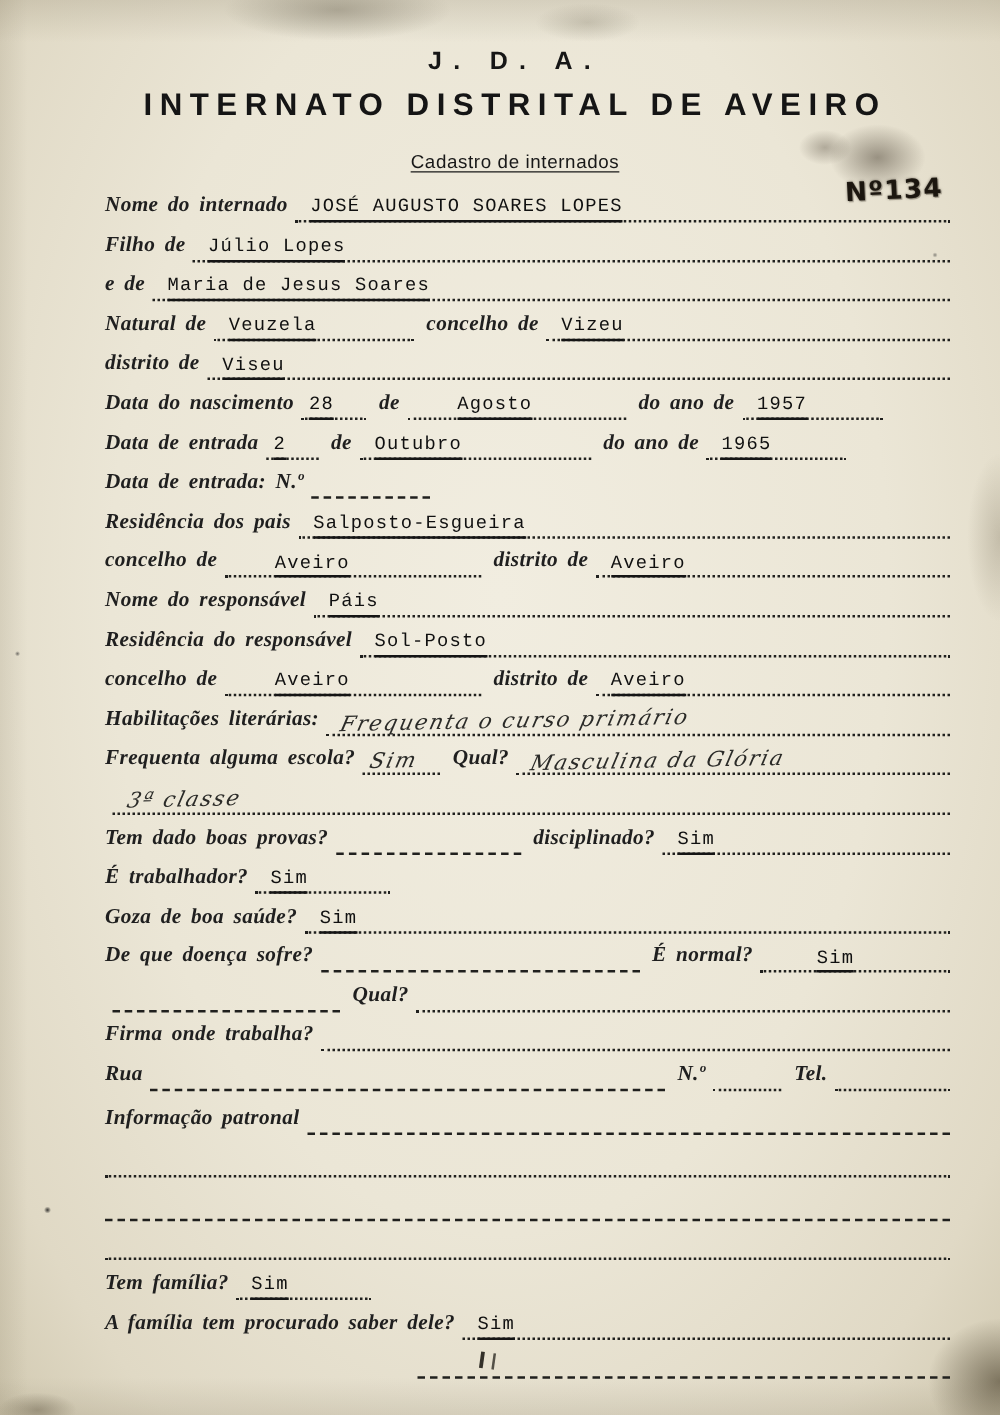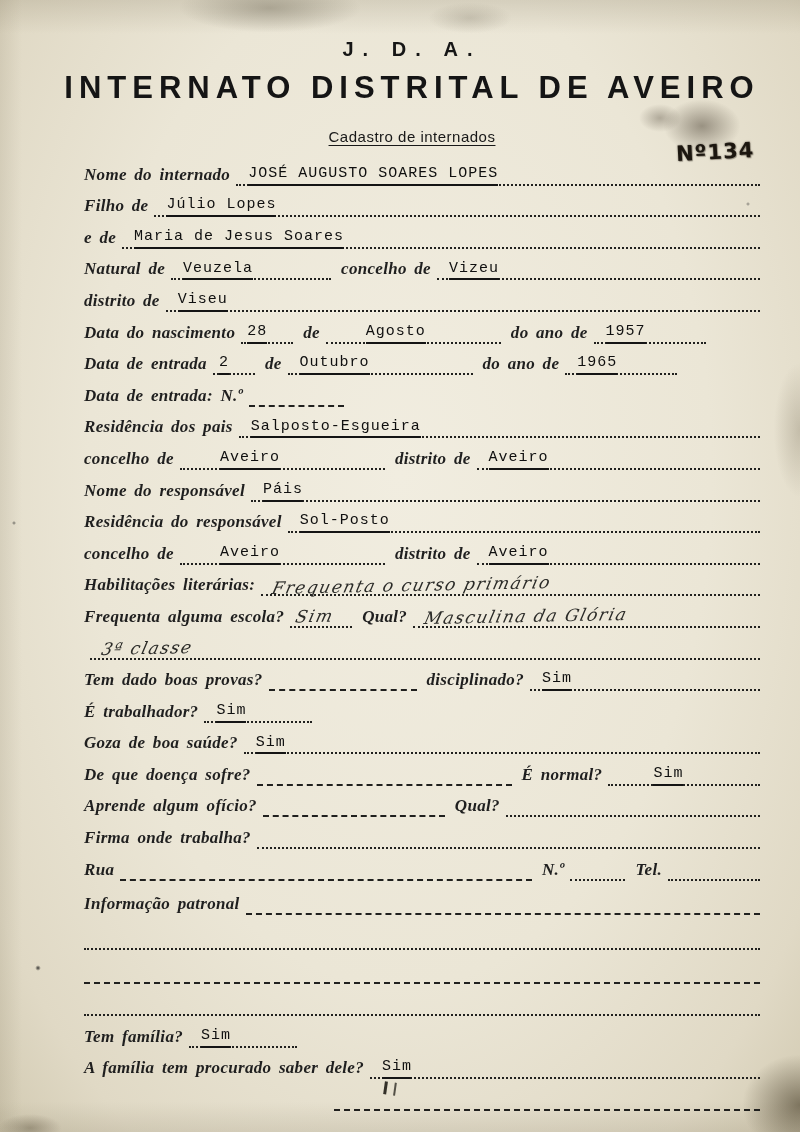--- a/index.html
+++ b/index.html
@@ -18,28 +18,28 @@
       radial-gradient(circle 3px at 748px 204px, rgba(40,40,40,.5), rgba(40,40,40,0) 70%),
       radial-gradient(ellipse 45px 20px at 30px 1128px, rgba(70,60,40,.35), rgba(70,60,40,0) 70%),
       linear-gradient(180deg, rgba(135,125,100,.22) 0px, rgba(135,125,100,0) 34px),
       linear-gradient(0deg, rgba(135,125,100,.18) 0px, rgba(135,125,100,0) 30px),
       linear-gradient(90deg, rgba(135,125,100,.16) 0px, rgba(135,125,100,0) 22px),
       radial-gradient(ellipse at 50% 42%, #f1ede0 0%, #ebe6d6 55%, #e0d9c5 85%, #d2cab2 100%);
   }
   .header{position:absolute;top:38px;left:0;width:100%;text-align:center;padding-left:24px;box-sizing:border-box;
     font-family:"Liberation Sans",sans-serif;}
   .org-abbr{font-size:20px;font-weight:bold;letter-spacing:9px;color:#161616;}
-  .org-name{font-size:31px;font-weight:bold;letter-spacing:6px;margin-top:9px;color:#151515;}
+  .org-name{font-size:25px;font-weight:bold;letter-spacing:6px;margin-top:9px;color:#151515;}
   .form-title{font-size:15px;font-weight:normal;letter-spacing:.5px;margin-top:22px;text-decoration:underline;
     text-underline-offset:3px;color:#181818;}
   .stamp{position:absolute;top:140px;right:46px;font-family:"DejaVu Sans",sans-serif;font-weight:bold;
     font-size:21px;letter-spacing:1px;color:rgba(22,16,10,.93);transform:rotate(-3deg);
     text-shadow:0 0 2px rgba(30,22,12,.55), 1px 1px 0 rgba(30,22,12,.25);}
   .content{position:absolute;top:150px;left:84px;right:38px;}
-  .row{display:flex;align-items:flex-end;height:31.6px;white-space:nowrap;
+  .row{display:flex;align-items:flex-start;height:31.6px;white-space:nowrap;
     font-style:italic;font-weight:bold;font-size:17px;color:#1f1f1f;}
   .lbl{padding-bottom:1px;letter-spacing:.3px;word-spacing:3px;}
   .lbl2{margin-left:8px;}
   .fill{border-bottom:2px dotted #20201e;margin-left:6px;margin-right:2px;height:24px;
     display:flex;align-items:flex-end;padding:0 4px 0 12px;box-sizing:border-box;}
   .grow{flex:1;}
   .dash{border-bottom-style:dashed;}
   .typed{font-family:"Liberation Mono",monospace;font-style:normal;font-weight:normal;font-size:15px;
     letter-spacing:1px;color:#101010;border-bottom:2px solid #141414;margin-bottom:-2px;line-height:1.25;}
   .hw{font-family:"DejaVu Serif",serif;font-style:italic;font-weight:normal;font-size:17px;
@@ -230,21 +230,20 @@
     <div class="row">
       <span class="lbl">De que doença sofre?</span>
       <span class="fill dash" style="width:255px"></span>
       <span class="lbl lbl2">É normal?</span>
       <span class="fill grow" style="padding-left:45px">
           <span class="typed">Sim</span>
         </span>
     </div>
 
     <div class="row">
-      <span class="lbl">Aprende algum ofício?</span>
       <span class="fill dash" style="width:182px"></span>
       <span class="lbl lbl2">Qual?</span>
       <span class="fill grow"></span>
     </div>
 
     <div class="row">
       <span class="lbl">Firma onde trabalha?</span>
       <span class="fill grow"></span>
     </div>
 

